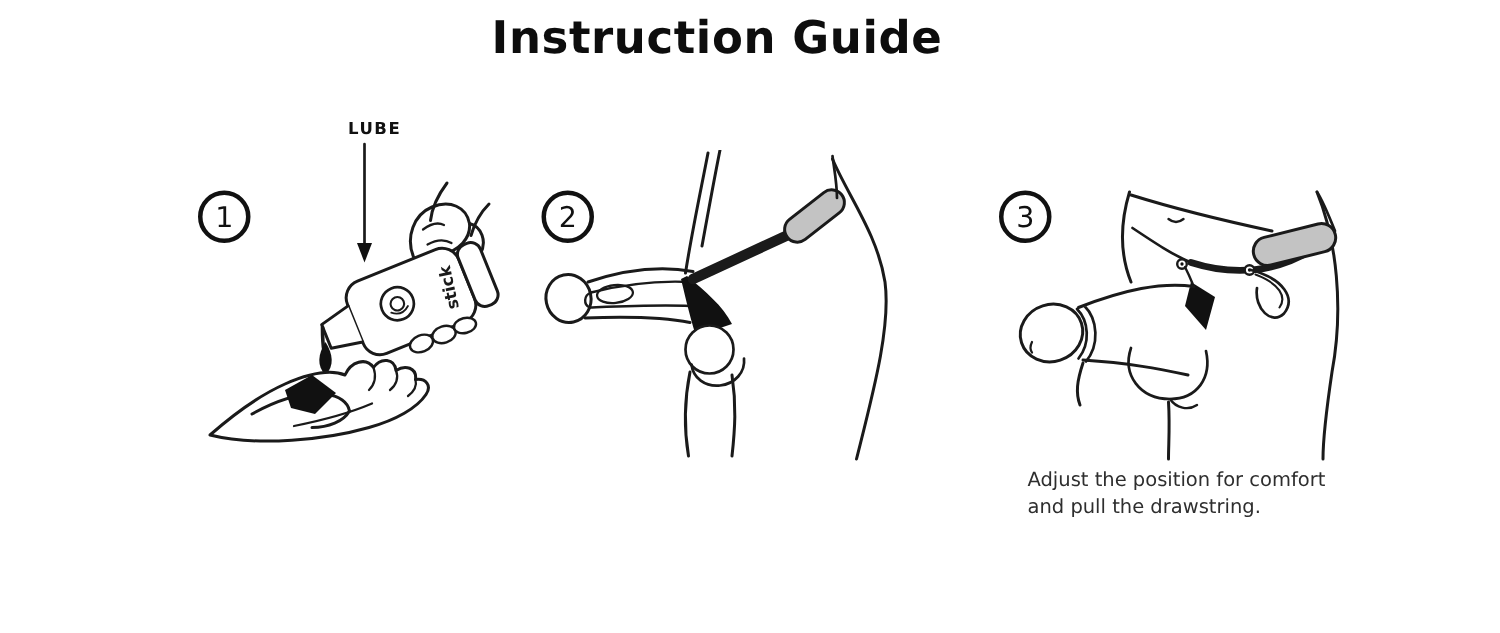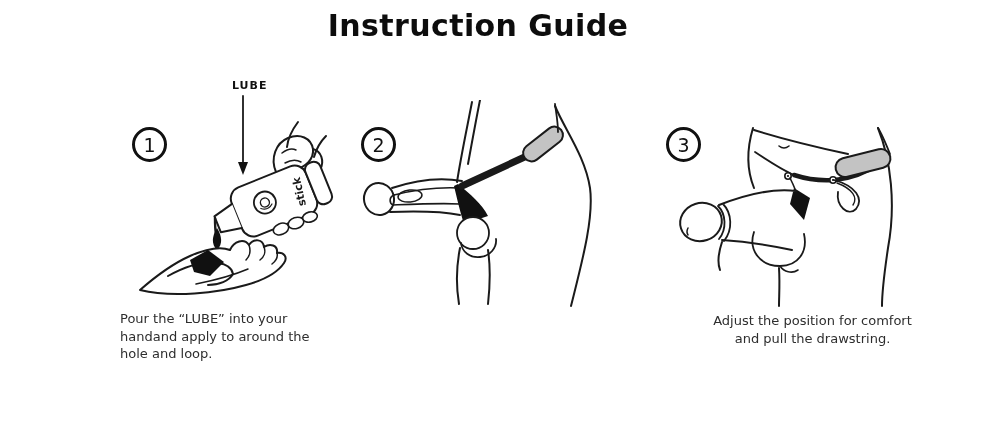--- a/index.html
+++ b/index.html
@@ -52,21 +52,21 @@
   }
   .caption {
     position: absolute;
     margin: 0;
     font-size: 13px;
     line-height: 17.5px;
     color: #2e2e2e;
   }
   #caption-1 { left: 120px; top: 310px; width: 235px; }
   #caption-2 { left: 375px; top: 312px; width: 260px; }
-  #caption-3 { left: 685px; top: 312px; width: 255px; text-align: center; }
+  #caption-3 { left: 685px; top: 312px; width: 255px; }
   .illus { position: absolute; }
   #illus-1 { left: 130px; top: 92px;  width: 210px; height: 218px; }
   #illus-2 { left: 358px; top: 100px; width: 262px; height: 210px; }
   #illus-3 { left: 658px; top: 100px; width: 282px; height: 210px; }
 </style>
 </head>
 <body>
 
 <div class="canvas">
 
@@ -121,21 +121,20 @@
         <path d="M38,184 C56,174 74,169 88,171 C96,172 102,176 103,182"></path>
         <path d="M103,182 C99,189 89,193 78,193"></path>
         <path d="M60,168 L78,158 L94,170 L80,184 L64,180 Z" fill="#111" stroke="none"></path>
         <path d="M66,192 C86,188 104,183 118,177" stroke-width="1.5"></path>
         <path d="M119,153 C121,159 120,164 116,168" stroke-width="1.5"></path>
         <path d="M134,155 C136,160 134,165 130,168" stroke-width="1.5"></path>
         <path d="M147,161 C148,165 146,169 142,172" stroke-width="1.5"></path>
       </g>
     </g>
   </svg>
-  <p class="caption" id="caption-1">Pour the “LUBE” into your<br>handand apply to around the<br>hole and loop.</p>
 
   <div class="step-circle" id="circle-2">2</div>
 
   <svg class="illus" id="illus-2" viewBox="0 0 262 210">
     <g fill="none" stroke="#1a1a1a" stroke-width="2" stroke-linecap="round" stroke-linejoin="round">
 
       <g>
         <path d="M114,2 C109,28 103,56 99,82"></path>
         <path d="M122,0 C118,20 114,42 110,64"></path>
         <path d="M197,6 C207,30 227,56 232,88 C236,118 224,162 213,206"></path>

